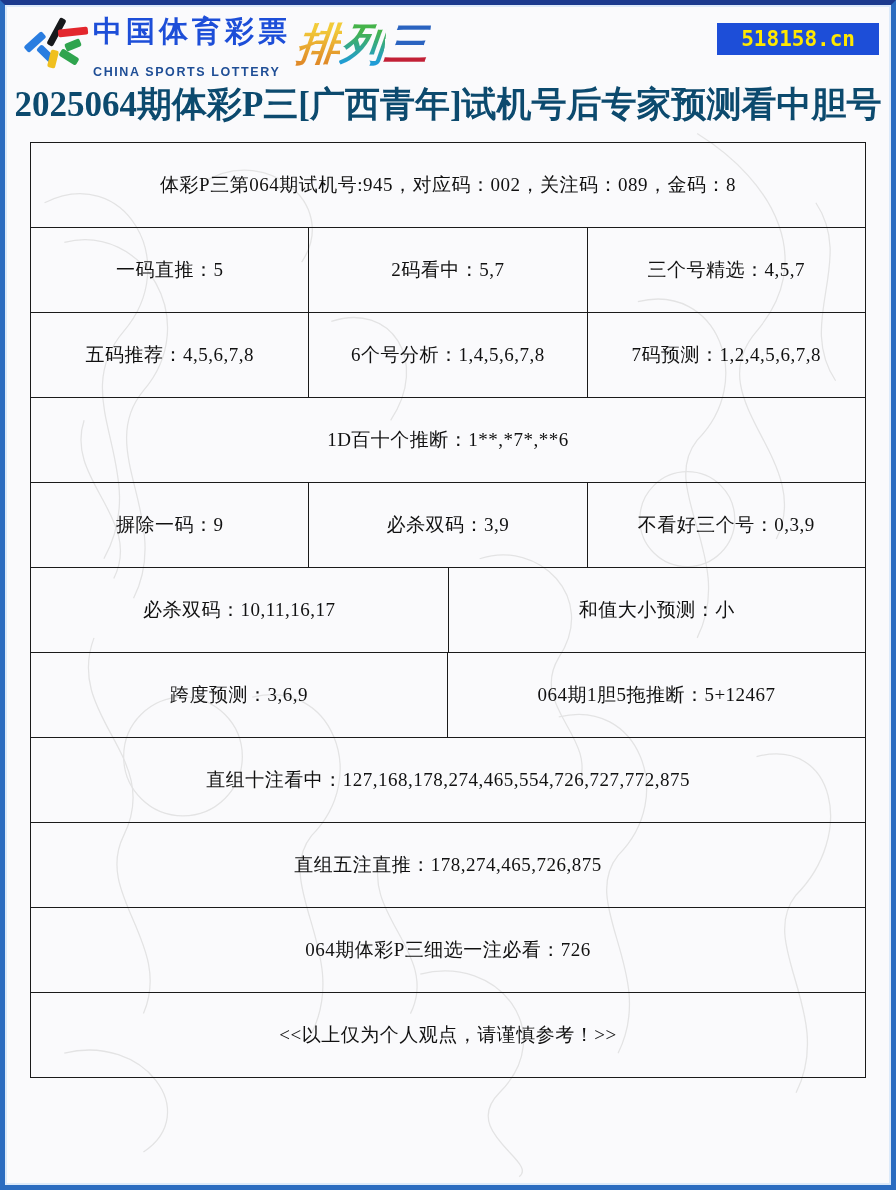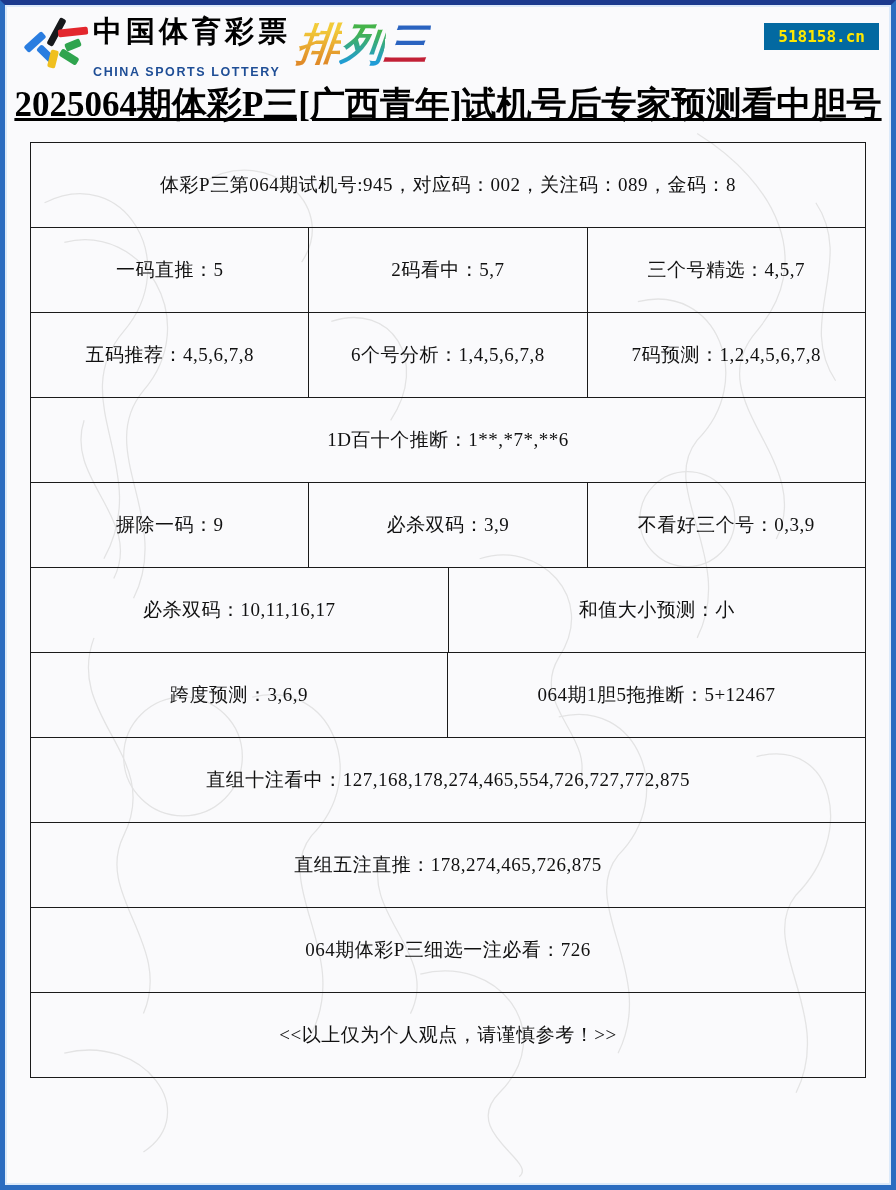--- a/index.html
+++ b/index.html
@@ -22,33 +22,33 @@
   .logo-mark{position:relative;width:58px;height:54px;flex:0 0 auto;}
   .logo-mark i{position:absolute;border-radius:2px;}
   .lm1{width:7px;height:30px;background:#17191c;left:28px;top:0;transform:rotate(28deg);}
   .lm2{width:30px;height:8px;background:#e3262d;left:33px;top:11px;transform:rotate(-6deg);}
   .lm3{width:8px;height:24px;background:#2a7de0;left:6px;top:13px;transform:rotate(48deg);}
   .lm4{width:8px;height:20px;background:#2a7de0;left:17px;top:27px;transform:rotate(-46deg);}
   .lm5{width:8px;height:18px;background:#f0c020;left:24px;top:33px;transform:rotate(14deg);}
   .lm6{width:20px;height:8px;background:#2fa44e;left:34px;top:36px;transform:rotate(32deg);}
   .lm7{width:8px;height:16px;background:#2fa44e;left:44px;top:20px;transform:rotate(68deg);}
   .brand-text{margin-left:10px;line-height:1;}
-  .brand-cn{font-family:"Liberation Sans","DejaVu Sans",sans-serif;font-size:29px;letter-spacing:4px;color:#000000;font-weight:600;}
+  .brand-cn{font-family:"Liberation Sans","DejaVu Sans",sans-serif;font-size:29px;letter-spacing:4px;color:#1d4ed8;font-weight:600;}
   .brand-en{font-family:"Liberation Sans","DejaVu Sans",sans-serif;font-size:12.5px;letter-spacing:1.6px;color:#1f4e96;font-weight:bold;margin-top:20px;}
   .brand-product{margin-left:6px;font-family:"Liberation Sans","DejaVu Sans",sans-serif;font-size:44px;font-weight:900;font-style:italic;line-height:54px;transform:skewX(-6deg);}
   .brand-product .ch{background-clip:text;-webkit-background-clip:text;color:transparent;-webkit-text-fill-color:transparent;}
   .ch1{background-image:linear-gradient(180deg,#f2cb3a 20%,#e08a28 90%);}
   .ch2{background-image:linear-gradient(180deg,#45b34a 25%,#1f9cd8 90%);}
   .ch3{background-image:linear-gradient(180deg,#2a63c0 0%,#2a63c0 60%,#c22036 65%,#c22036 100%);}
-  .site-badge{position:absolute;top:18px;right:12px;background:#0369a1;color:#ffe800;
-    font-family:"DejaVu Sans Mono","Liberation Mono",monospace;font-size:16px;font-weight:bold;
-    padding:4px 14px;z-index:3;}
+  .site-badge{position:absolute;top:18px;right:12px;background:#1d4ed8;color:#ffe800;
+    font-family:"DejaVu Sans Mono","Liberation Mono",monospace;font-size:21px;font-weight:bold;
+    padding:4px 24px;z-index:3;}
   
   .page-title{position:relative;z-index:2;margin-top:6px;text-align:center;
-    font-size:35px;font-weight:600;color:#000000;letter-spacing:0px;white-space:nowrap;text-decoration:underline;}
+    font-size:35px;font-weight:600;color:#0c4a6e;letter-spacing:0px;white-space:nowrap;}
   
   .pred-table{position:relative;z-index:2;margin:14px 25px 0 25px;border:1px solid #1a1a1a;}
   .row{display:flex;height:84px;border-bottom:1px solid #1a1a1a;}
   .row:last-child{border-bottom:none;}
   .cell{flex:1;display:flex;align-items:center;justify-content:center;
     font-size:19px;padding:0 8px;text-align:center;border-right:1px solid #1a1a1a;
     background:transparent;letter-spacing:0.5px;}
   .cell:last-child{border-right:none;}
   .row .half{flex:0 0 50%;box-sizing:border-box;}
 </style>

